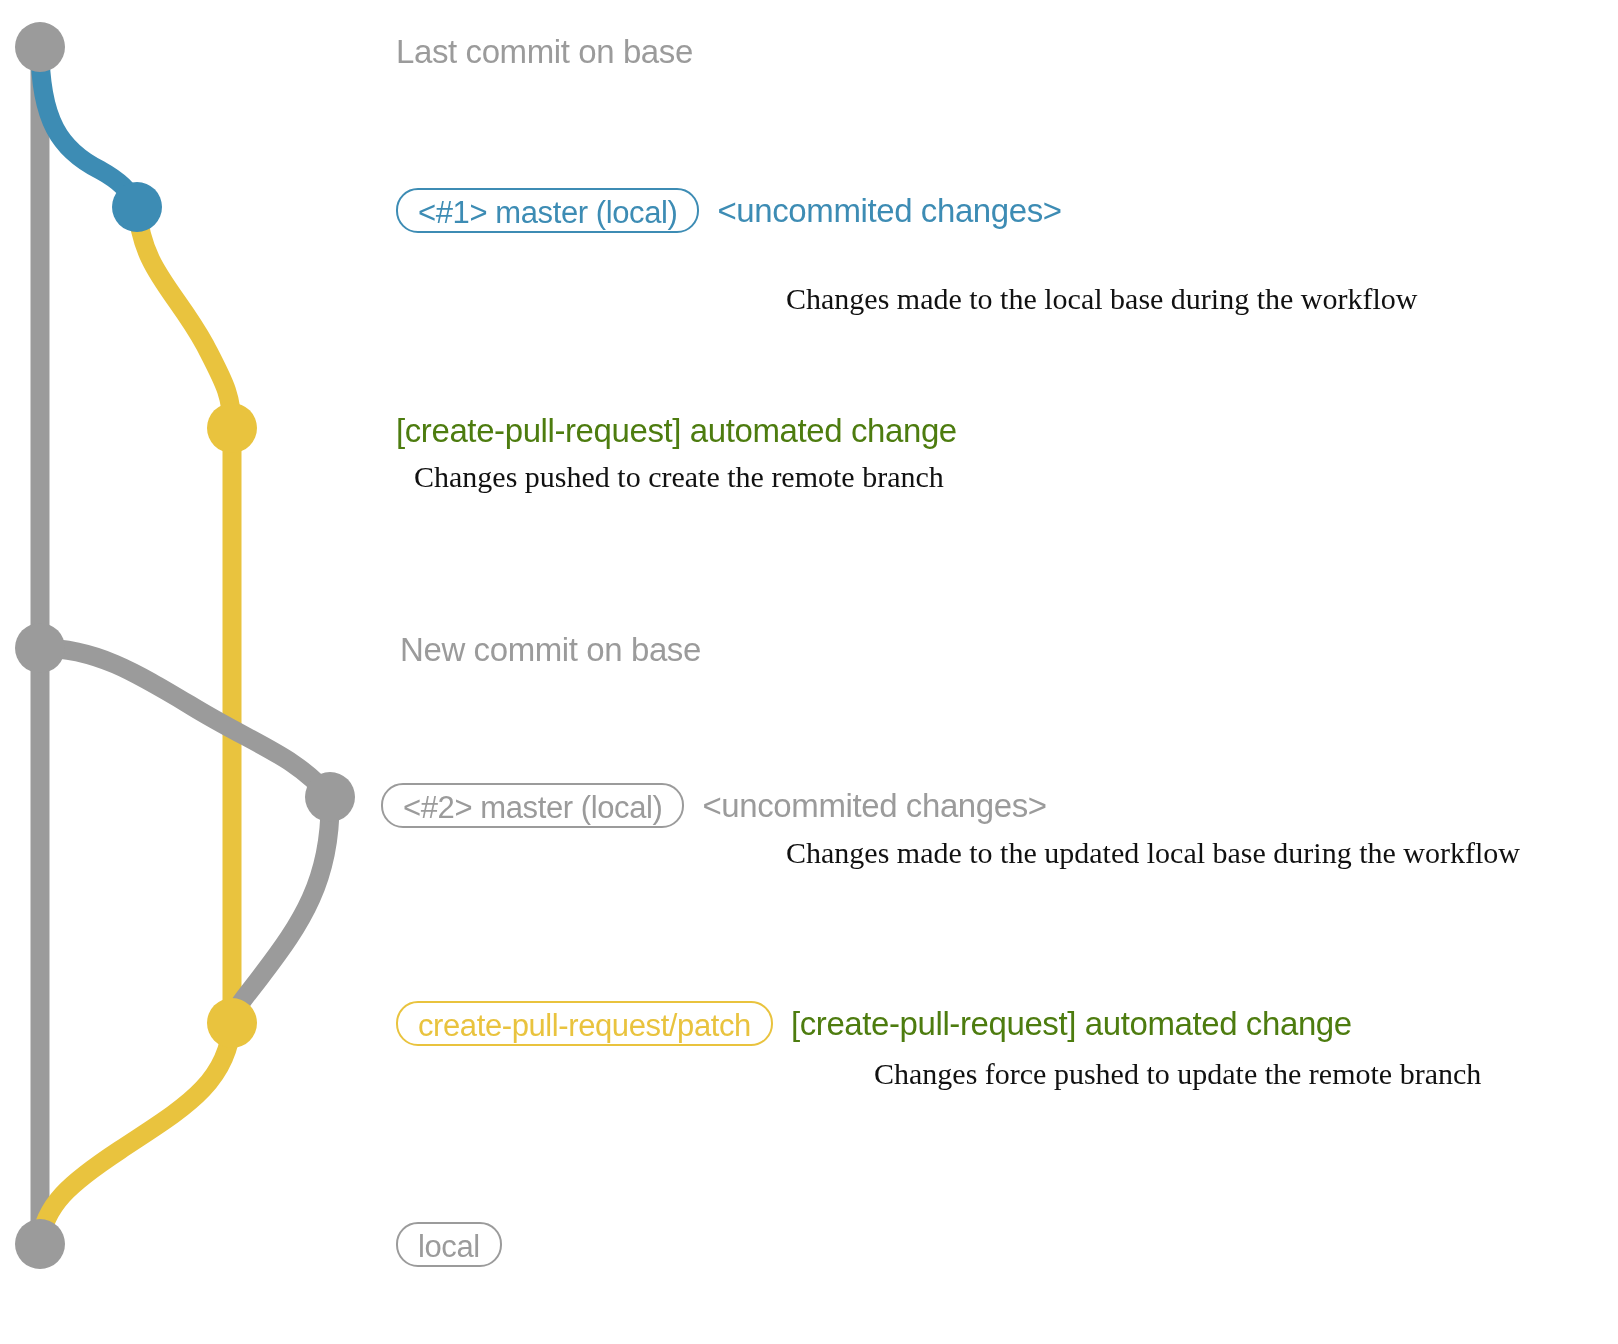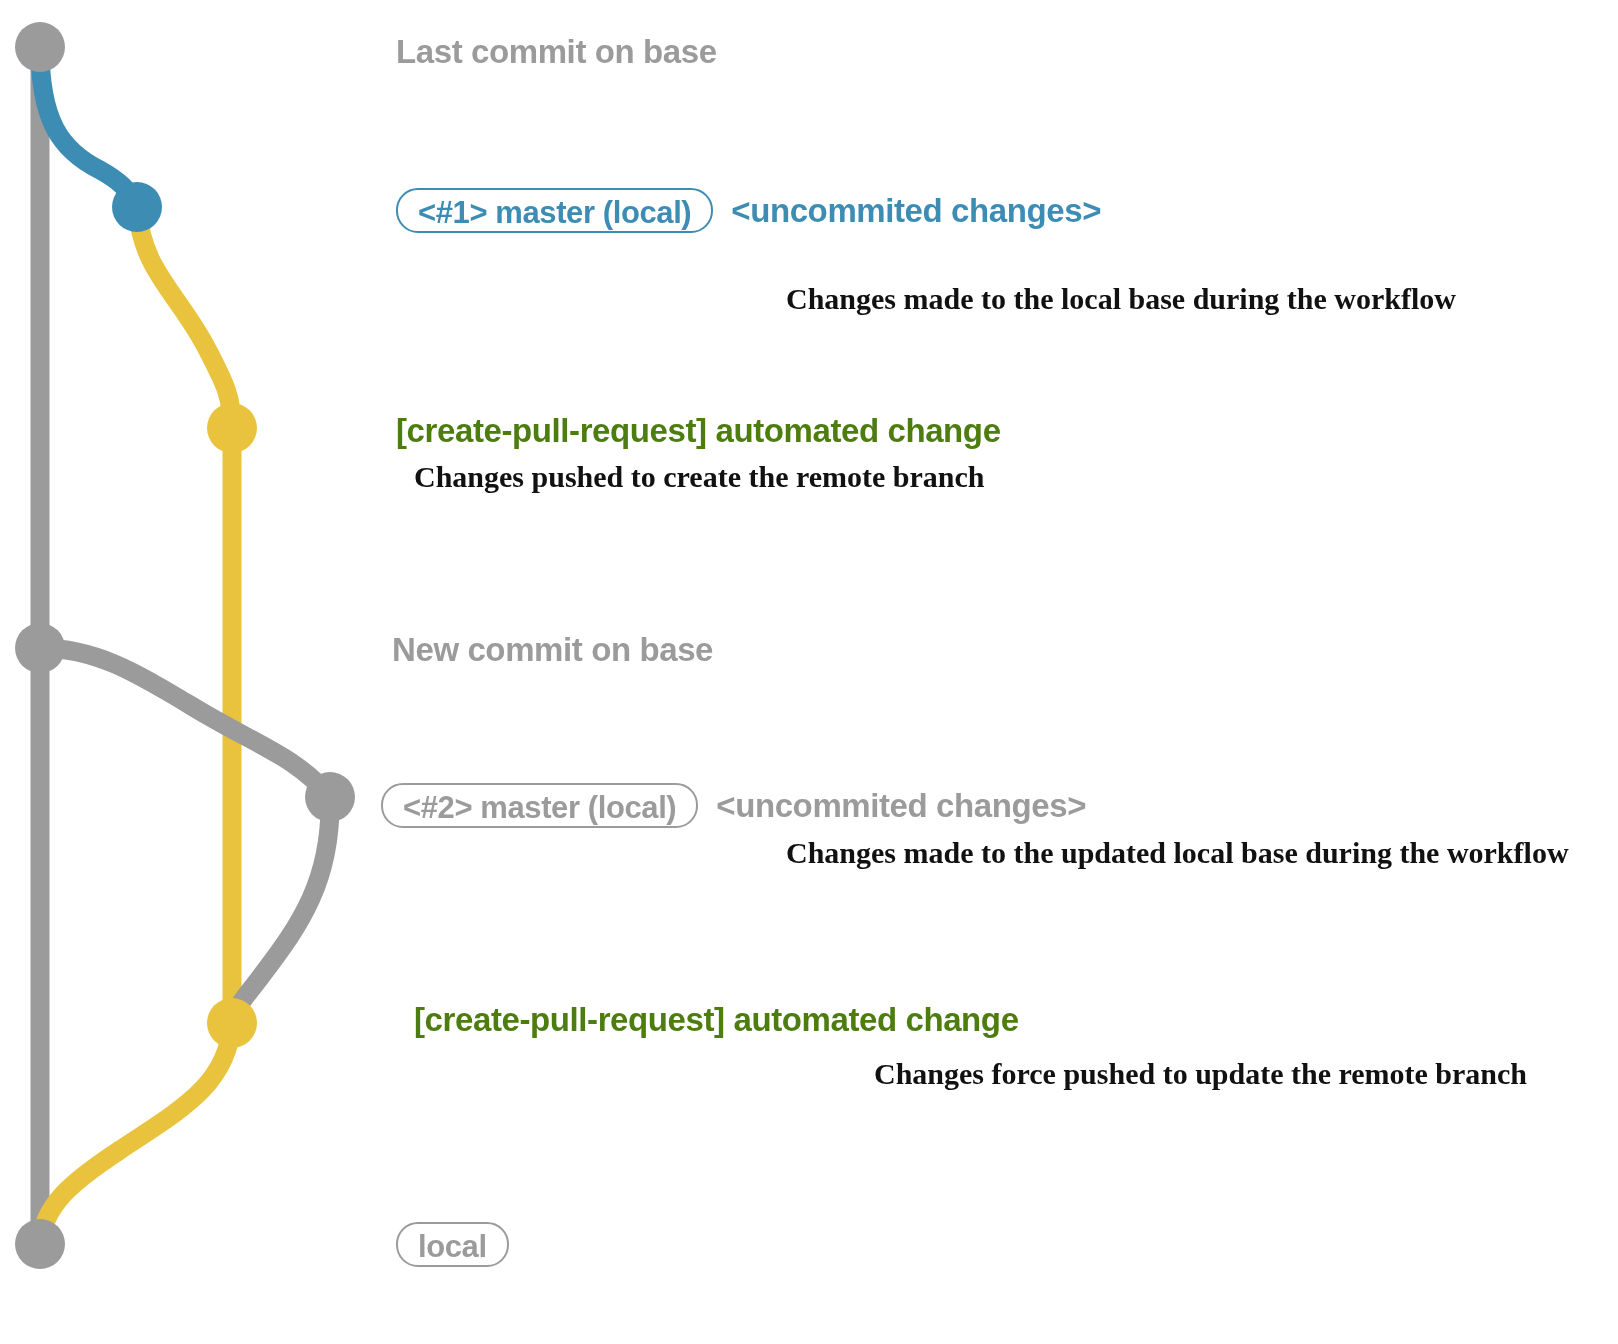--- a/index.html
+++ b/index.html
@@ -7,21 +7,20 @@
     padding: 0;
     background: #ffffff;
   }
   #page {
     position: relative;
     width: 1618px;
     height: 1344px;
     background: #ffffff;
     overflow: hidden;
     font-family: "Liberation Sans", sans-serif;
-    font-weight: bold;
   }
   #graph-svg {
     position: absolute;
     left: 0;
     top: 0;
     width: 1618px;
     height: 1344px;
   }
   .row {
     position: absolute;
@@ -99,31 +98,32 @@
     <span class="badge blue">&lt;#1&gt; master (local)</span>
     <span class="commit-subject subject-blue gap-after-badge">&lt;uncommited changes&gt;</span>
   </div>
   <div class="desc" style="left:786px; top:238px;margin-top:44px;">Changes made to the local base during the workflow</div>
 
   <div class="row" style="left:396px; top:412px;">
     <span class="commit-subject subject-yellow">[create-pull-request] automated change</span>
   </div>
   <div class="desc" style="left:414px; top:460px;">Changes pushed to create the remote branch</div>
 
-  <div class="row" style="left:392px; top:631px;justify-content:flex-end;">
+  <div class="row" style="left:400px; top:631px;justify-content:flex-end;">
     <span class="commit-subject subject-gray">New commit on base</span>
   </div>
 
   <div class="row" style="left:381px; top:783px;">
     <span class="badge gray">&lt;#2&gt; master (local)</span>
     <span class="commit-subject subject-gray gap-after-badge">&lt;uncommited changes&gt;</span>
   </div>
   <div class="desc" style="left:786px; top:836px;">Changes made to the updated local base during the workflow</div>
 
   <div class="row" style="left:396px; top:1001px;">
+    <span class="badge yellow">create-pull-request/patch</span>
     <span class="commit-subject subject-yellow gap-after-badge">[create-pull-request] automated change</span>
   </div>
   <div class="desc" style="left:874px; top:1057px;">Changes force pushed to update the remote branch</div>
 
   <div class="row" style="left:396px; top:1222px;">
     <span class="badge gray">local</span>
   </div>
 
 </div>
 

